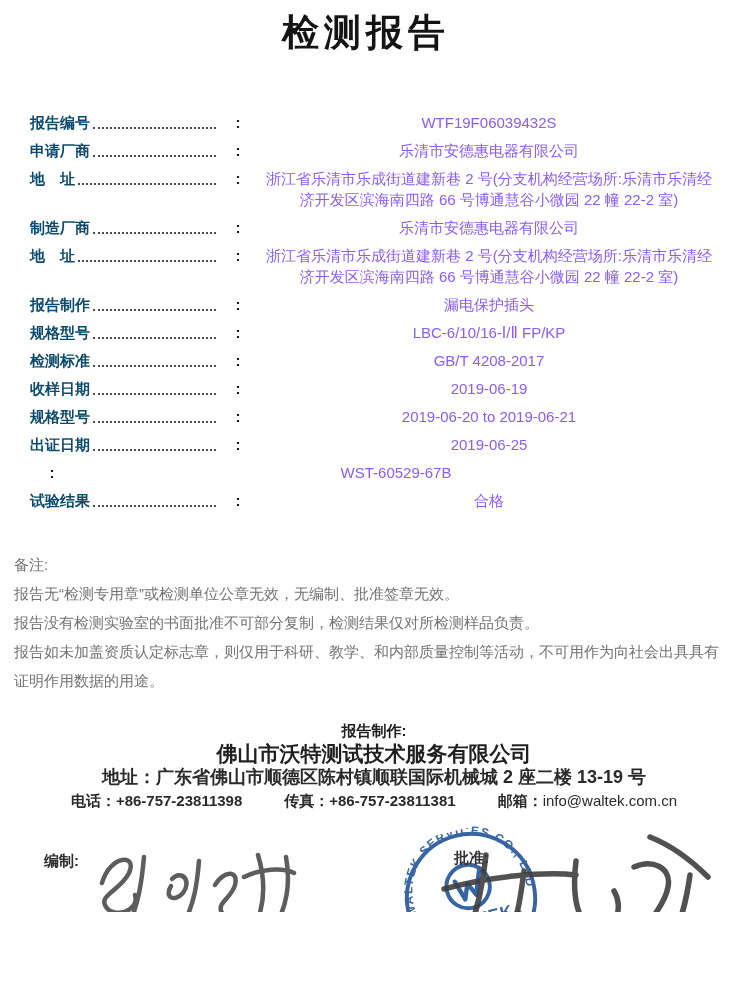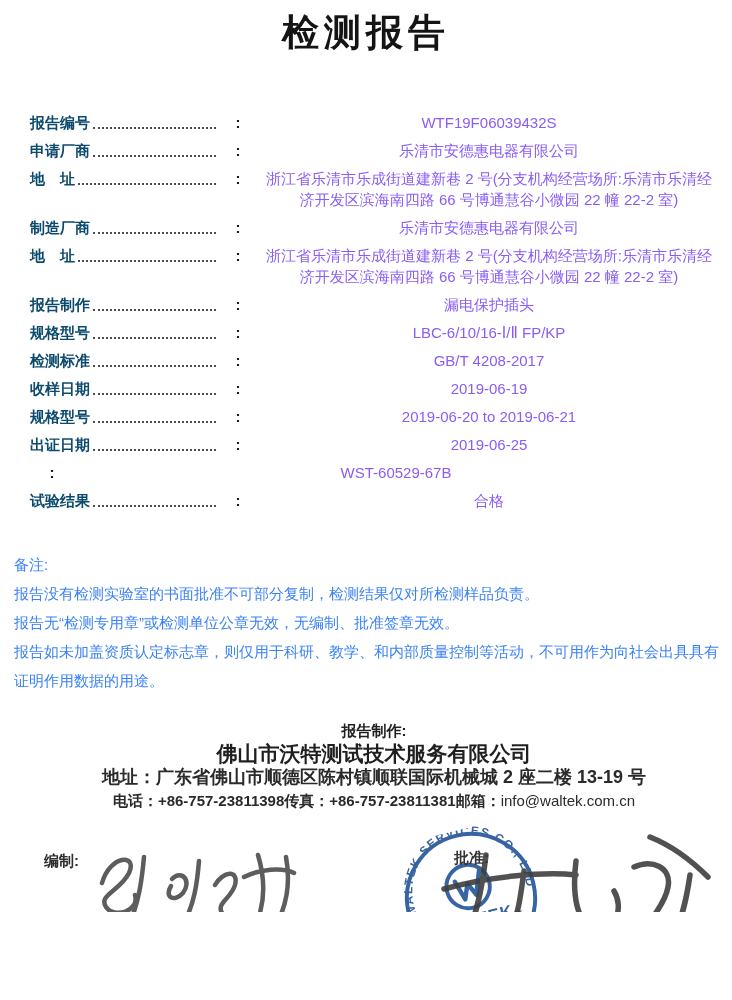--- a/index.html
+++ b/index.html
@@ -14,28 +14,28 @@
   }
   
   .fields { position:absolute; top:112px; left:30px; width:688px; }
   .field-row { display:flex; align-items:flex-start; margin-bottom:7px; font-size:15px; line-height:21px; }
   .f-labelwrap { flex:0 0 186px; display:flex; font-weight:bold; color:#0c4a6e; }
   .f-label { white-space:pre; }
   .f-leader { flex:1; border-bottom:2px dotted #4d4d4d; margin:0 0 4px 3px; }
   .f-colon { flex:0 0 44px; text-align:center; font-weight:bold; color:#1b1b1b; }
   .f-value { flex:1; color:#8b5cf6;text-align:center; }
   
-  .remarks { position:absolute; top:550px; left:14px; width:706px; font-size:15px; line-height:29px; color:#3b82f6; }
+  .remarks { position:absolute; top:550px; left:14px; width:706px; font-size:15px; line-height:29px; color:#737373; }
   .remarks-heading { font-weight:normal; }
   
   .footer { position:absolute; top:720px; left:16px; right:0; text-align:center; color:#1f1f1f; }
   .footer-heading { font-weight:bold; font-size:15px; line-height:22px; }
   .footer-company { font-weight:bold; font-size:21px; line-height:24px; }
   .footer-address { font-weight:bold; font-size:18px; line-height:23px; color:#2a2a2a; }
-  .footer-contact { display:flex; justify-content:center; font-size:15px; line-height:23px; font-weight:bold; color:#2a2a2a; }
+  .footer-contact { display:flex; justify-content:center; gap:42px; font-size:15px; line-height:23px; font-weight:bold; color:#2a2a2a; }
   .footer-contact .regular { font-weight:normal;margin-top:26px; }
   
   .sig-left { position:absolute; left:36px; top:843px; width:325px; height:140px; }
   .sig-left .sig-role { position:absolute; left:8px; top:9px; font-weight:bold; font-size:15px; color:#2f2f2f; }
   .sig-left .sig-script { position:absolute; left:46px; top:0px; }
   .sig-left .sig-line { position:absolute; top:104px; left:0; width:322px; border-top:1px solid #8d8d8d; }
   .sig-left .sig-name { position:absolute; top:113px; left:12px; font-size:15px; color:#383838;margin-top:32px; }
   .sig-right { position:absolute; left:400px; top:823px; width:332px; height:160px; }
   .stamp-wrap { position:absolute; left:2px; top:6px; width:138px; height:138px; transform:rotate(-14deg); opacity:0.92; z-index:1; }
   .sig-right .sig-role { position:absolute; left:54px; top:26px; font-weight:bold; font-size:15px; color:#353535; z-index:3; }
@@ -160,22 +160,22 @@
         <span class="f-label">试验结果</span>
         <span class="f-leader"></span>
       </span>
       <span class="f-colon">:</span>
       <span class="f-value">合格</span>
     </div>
   </div>
 
   <div class="remarks">
     <div class="remarks-heading">备注:</div>
+    <div>报告无“检测专用章”或检测单位公章无效，无编制、批准签章无效。</div>
     <div>报告没有检测实验室的书面批准不可部分复制，检测结果仅对所检测样品负责。</div>
-    <div>报告无“检测专用章”或检测单位公章无效，无编制、批准签章无效。</div>
     <div>报告如未加盖资质认定标志章，则仅用于科研、教学、和内部质量控制等活动，不可用作为向社会出具具有证明作用数据的用途。</div>
   </div>
 
   <div class="footer">
     <div class="footer-heading">报告制作:</div>
     <div class="footer-company">佛山市沃特测试技术服务有限公司</div>
     <div class="footer-address">地址：广东省佛山市顺德区陈村镇顺联国际机械城 2 座二楼 13-19 号</div>
     <div class="footer-contact">
       <span><span>电话：</span><span>+86-757-23811398</span></span>
       <span><span>传真：</span><span>+86-757-23811381</span></span>

